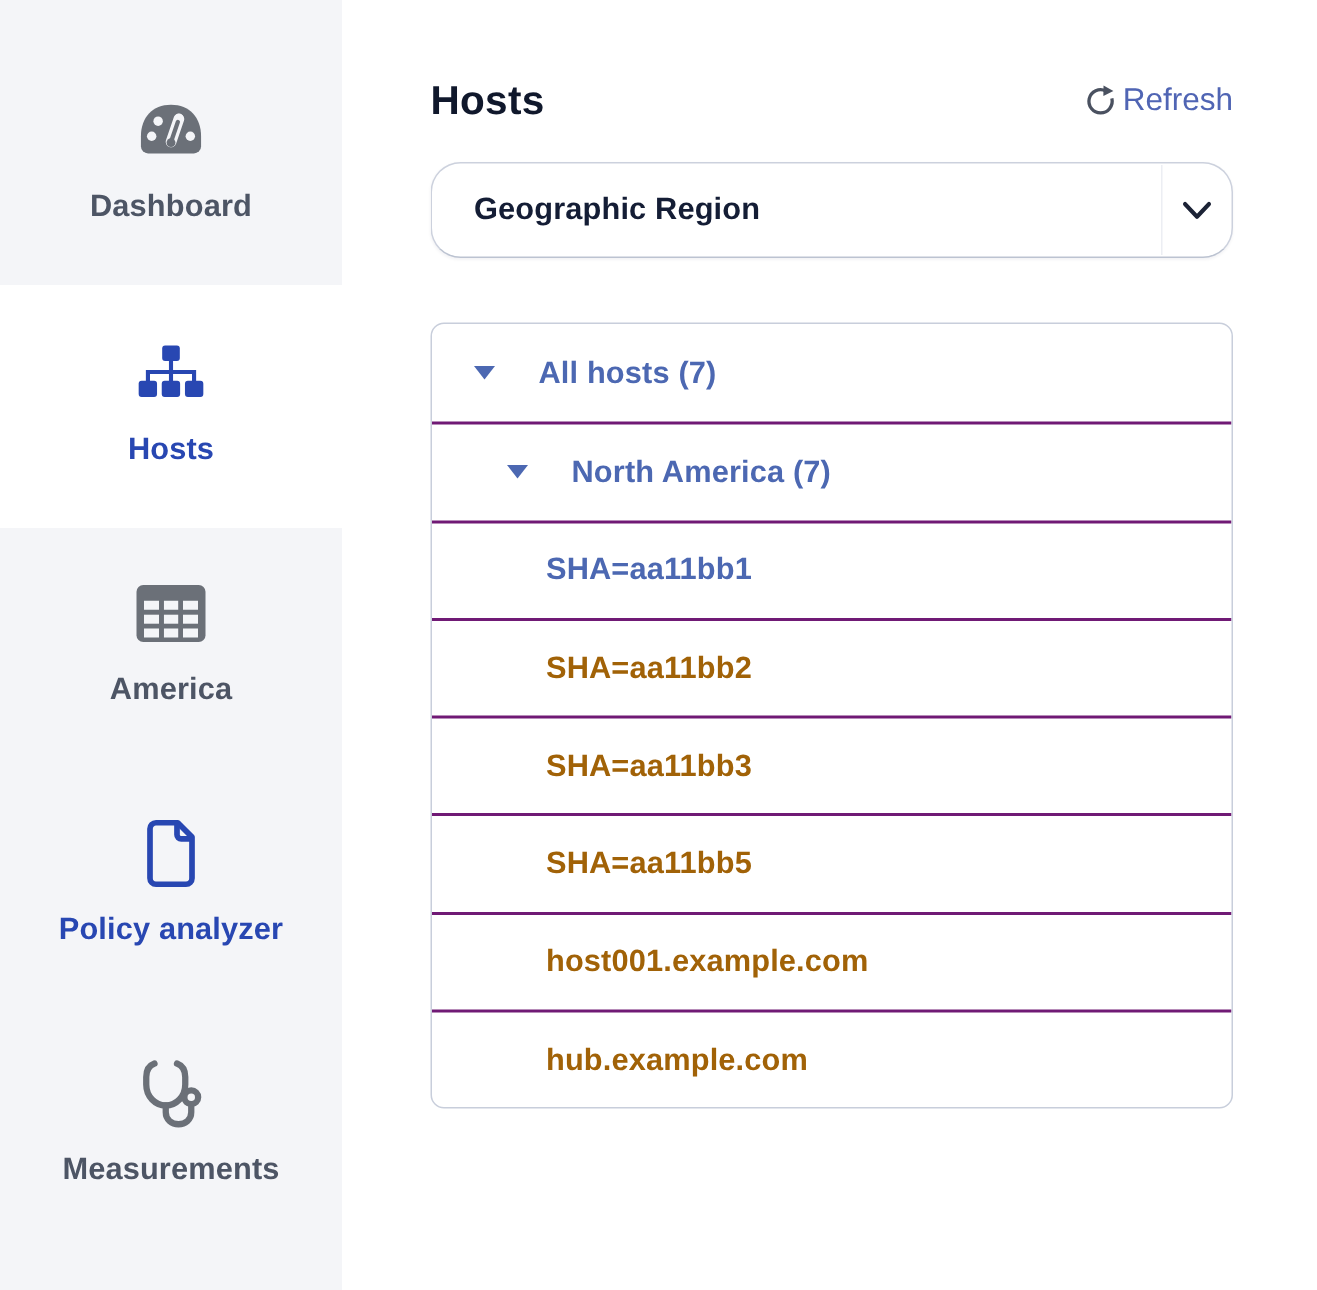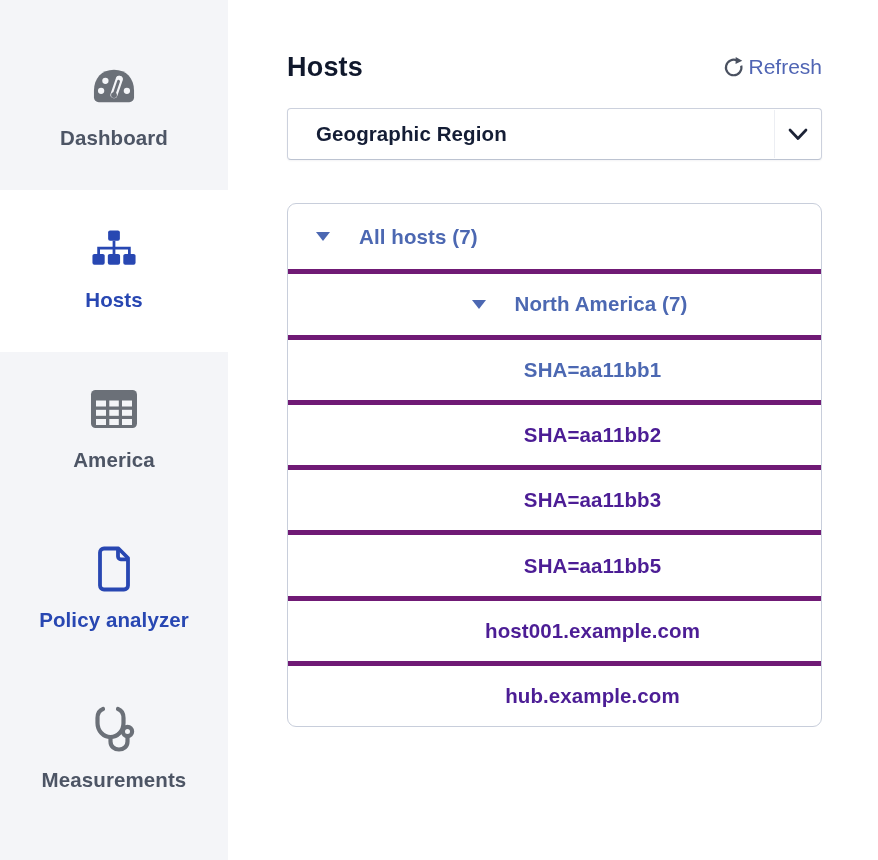--- a/index.html
+++ b/index.html
@@ -39,38 +39,38 @@
     margin:0;font-size:27px;line-height:34px;font-weight:700;color:#10182c;letter-spacing:.2px;
   }
   .refresh{
     display:flex;align-items:center;gap:3px;cursor:pointer;text-decoration:none;
     font-size:21px;color:#5065b4;font-weight:400;
   }
   .refresh .ric{display:flex;align-items:center;}
 
   
   .select{
-    margin-top:24px;height:52px;box-sizing:border-box;
-    border:1px solid #ccd1dd;border-bottom-color:#bcc3d1;border-radius:4px;
+    margin-top:24px;height:64px;box-sizing:border-box;
+    border:1px solid #ccd1dd;border-bottom-color:#bcc3d1;border-radius:20px;
     display:flex;align-items:center;background:#fff;cursor:pointer;
     box-shadow:0 1px 2px rgba(21,29,53,.05);
   }
   .select-text{flex:1;padding-left:28px;font-size:20.5px;font-weight:700;color:#141d35;letter-spacing:.1px;}
   .select-divider{width:1px;align-self:stretch;margin:1px 0;background:#eceef3;}
   .select-chevron{width:46px;display:flex;align-items:center;justify-content:center;}
 
   
   .tree-panel{
     margin-top:43px;border:1px solid #c8cedb;border-radius:9px;overflow:hidden;background:#fff;
   }
   .tree-row{
     height:65.3px;display:flex;align-items:center;box-sizing:border-box;cursor:pointer;
-    font-size:20.5px;font-weight:700;color:#4c1d95;letter-spacing:.1px;
-  }
-  .tree-row + .tree-row{border-top:5px solid #701a75;justify-content:center;}
+    font-size:20.5px;font-weight:700;color:#a16207;letter-spacing:.1px;
+  }
+  .tree-row + .tree-row{border-top:2px solid #701a75;}
   .tree-row.blue{color:#4c68b2;gap:18px;}
   .tree-row.lvl-0{padding-left:28px;}
   .tree-row.lvl-1{padding-left:50px;}
   .tree-row.lvl-2{padding-left:76px;}
   .caret{
     width:0;height:0;border-left:7px solid transparent;border-right:7px solid transparent;
     border-top:9px solid currentColor;margin-right:11px;flex:none;
   }
 </style>
 </head>

